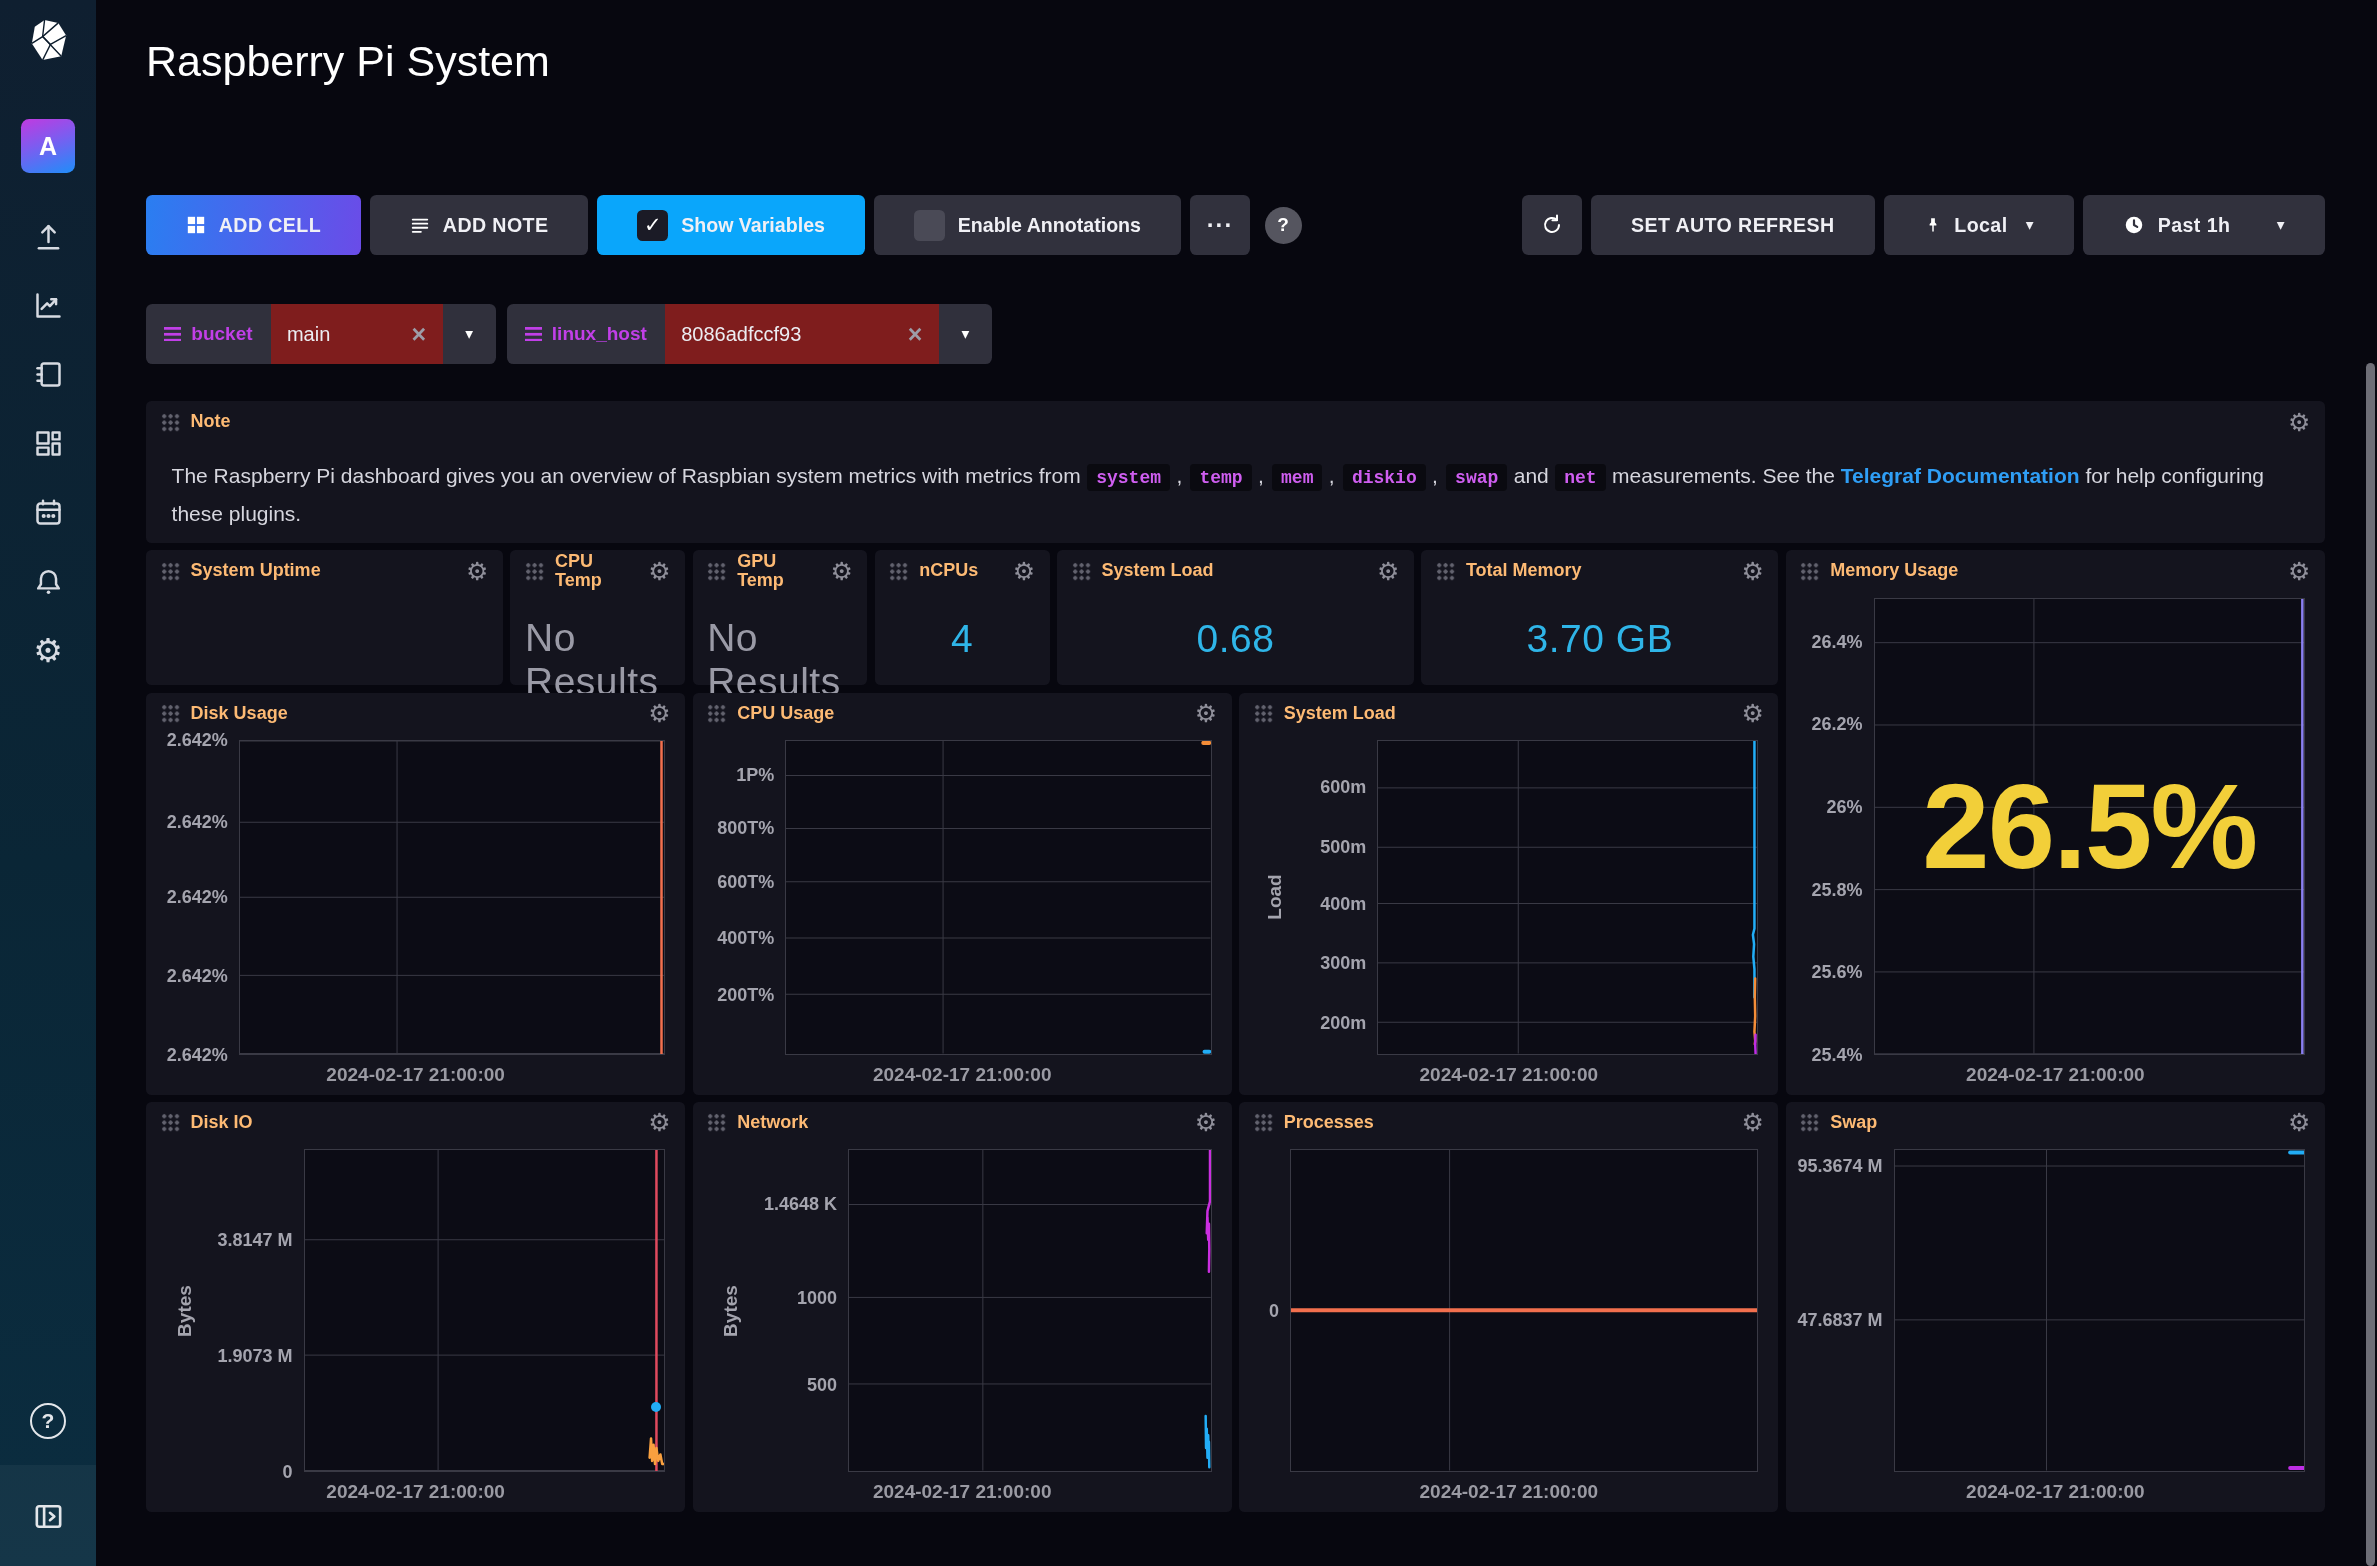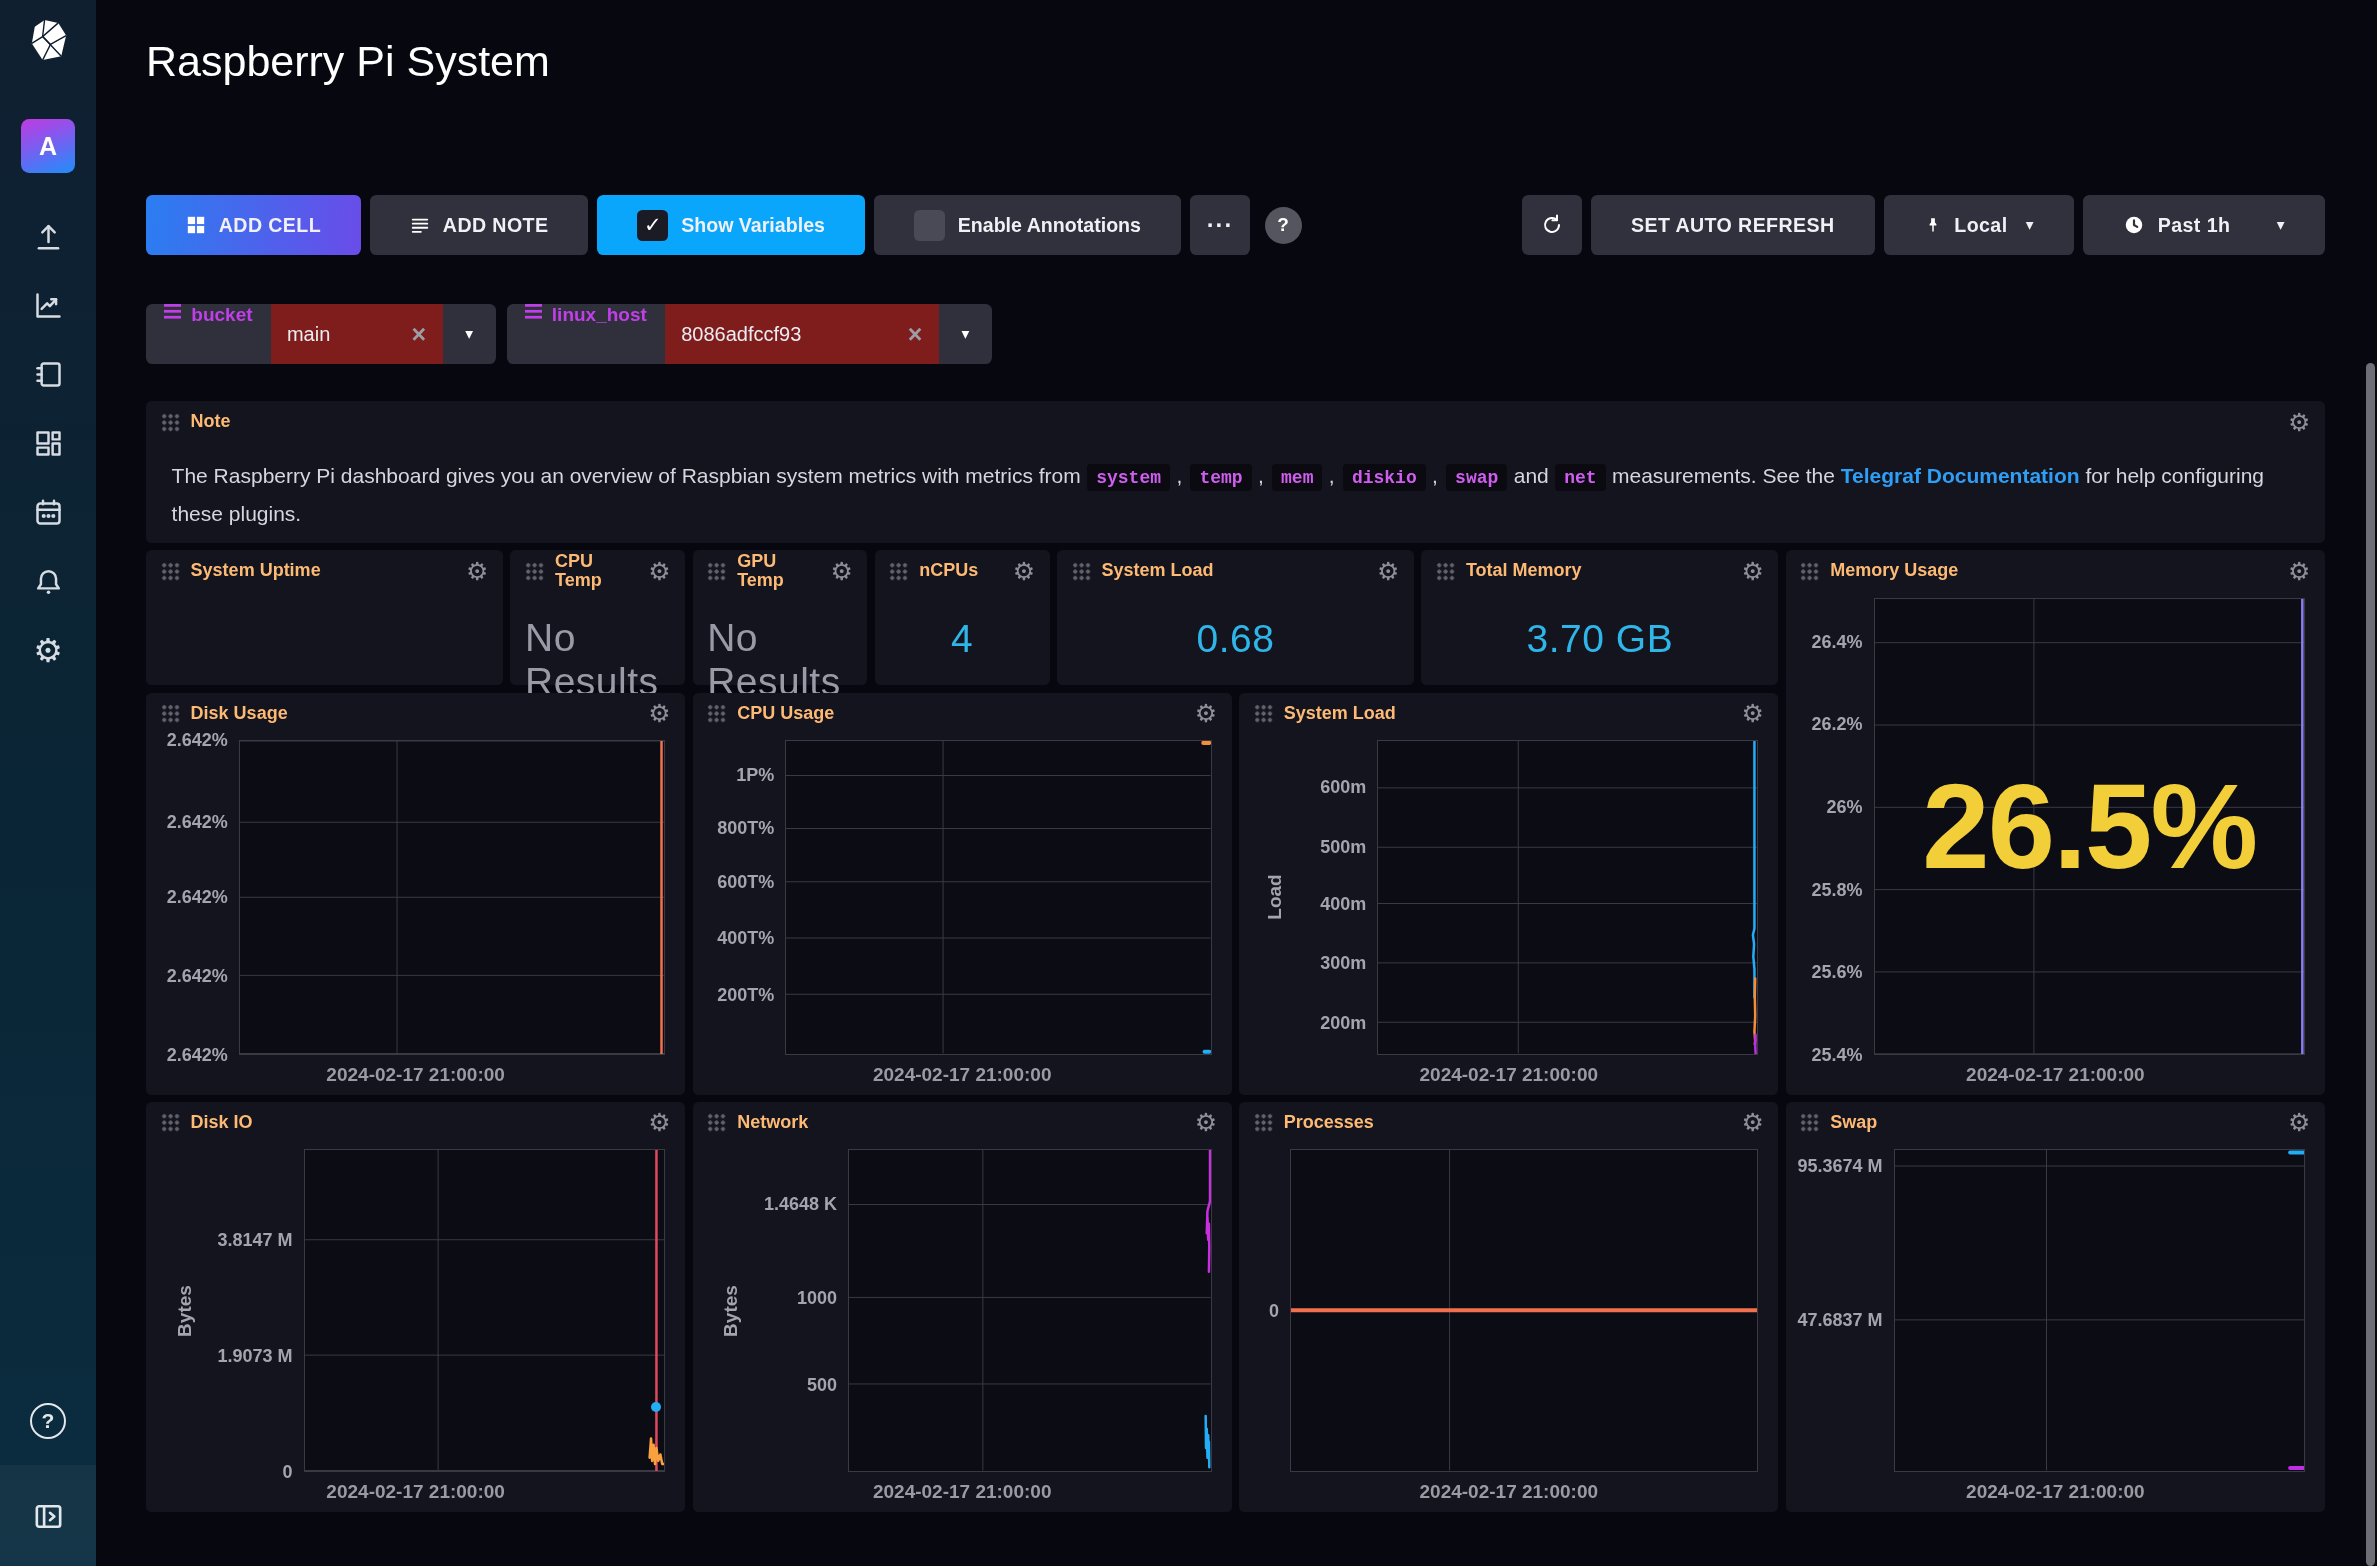--- a/index.html
+++ b/index.html
@@ -43,21 +43,21 @@
   .toolbar-right{margin-left:auto;display:flex;align-items:center;}
   .btn .caret{font-size:15.5px;margin-left:5.5px;}
   .btn.timerange{min-width:242px;}
   .btn.timerange .caret{margin-left:auto;}
   .tool-icon{display:flex;align-items:center;}
   .tool-icon svg{stroke:#fff;fill:none;stroke-width:2;stroke-linecap:round;stroke-linejoin:round;}
 
   
   .variables{margin-top:49px;display:flex;gap:11px;}
   .vargroup{display:flex;align-items:stretch;height:60px;background:#30303c;border-radius:6.4px;overflow:hidden;}
-  .varlabel{display:flex;align-items:flex-start;gap:10px;padding:0 18px;color:#c13fe8;font-weight:700;font-size:19px;}
+  .varlabel{display:flex;align-items:center;gap:10px;padding:0 18px;color:#c13fe8;font-weight:700;font-size:19px;}
   .varinput{display:flex;align-items:center;background:#7f1d1d;padding:0 16.4px;font-size:20px;color:#ecedf2;cursor:text;}
   .varinput .x{margin-left:25.6px;color:#9d9da8;font-size:25px;font-weight:700;cursor:pointer;line-height:1;}
   .varinput.w1{width:172px;justify-content:space-between;}
   .varinput.w2{width:274px;justify-content:space-between;}
   .varcaret{width:53px;display:flex;align-items:center;justify-content:center;color:#fff;font-size:15.5px;cursor:pointer;}
 
   
   .grid{margin-top:37px;display:grid;grid-template-columns:repeat(12,1fr);
         grid-template-rows:142px 135px 402px 410px;gap:7.3px;}
   .panel{background:#14141e;border-radius:5.5px;display:flex;flex-direction:column;position:relative;}

